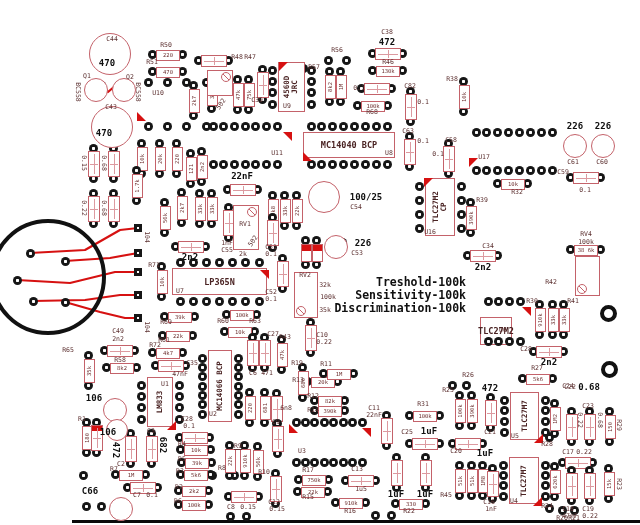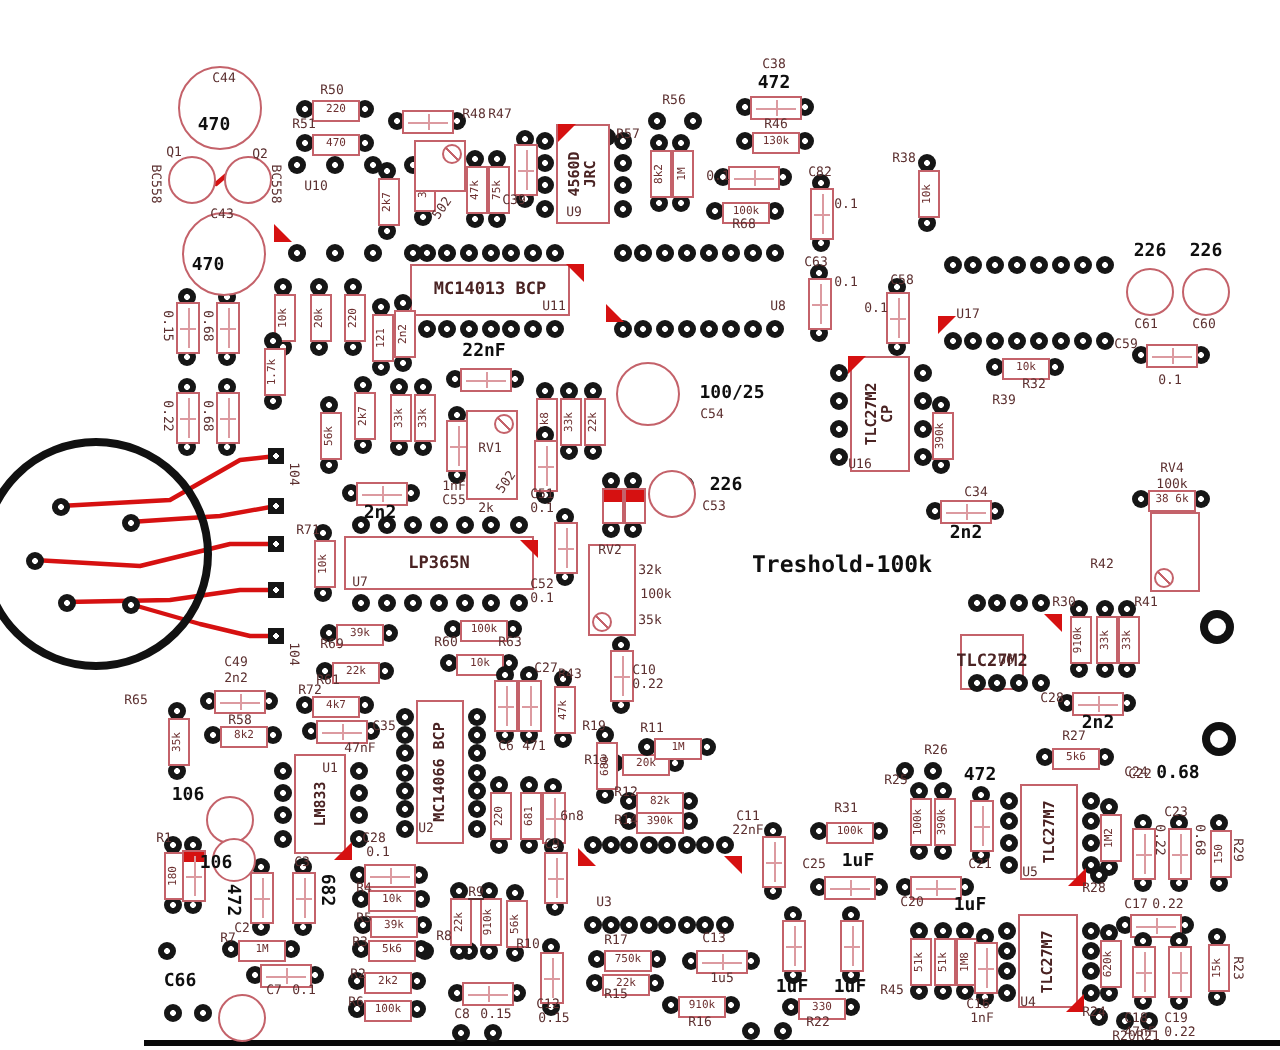--- a/index.html
+++ b/index.html
@@ -47,20 +47,22 @@
   <svg id="tracelayer" width="640" height="525">
       <polyline points="30,253 85,250 120,230 138,228" fill="none" stroke="#d61111" stroke-width="2.2" stroke-linejoin="round"></polyline>
       <polyline points="65,261 110,258 138,253" fill="none" stroke="#d61111" stroke-width="2.2" stroke-linejoin="round"></polyline>
       <polyline points="17,280 70,283 115,272 138,272" fill="none" stroke="#d61111" stroke-width="2.2" stroke-linejoin="round"></polyline>
       <polyline points="33,301 85,300 120,295 138,295" fill="none" stroke="#d61111" stroke-width="2.2" stroke-linejoin="round"></polyline>
       <polyline points="65,302 100,312 125,318 138,318" fill="none" stroke="#d61111" stroke-width="2.2" stroke-linejoin="round"></polyline>
       <polyline points="96,80 108,92 122,80" fill="none" stroke="#d61111" stroke-width="2.2" stroke-linejoin="round"></polyline>
     </svg>
   <div class="notes">
     <div>Treshold-100k</div>
+    <div>Sensitivity-100k</div>
+    <div>Discrimination-100k</div>
   </div>
   <div class="bline"></div>
 <div class="conn" style="left: -10px; top: 219px; width: 116px; height: 116px;"></div>
     <div class="pad" style="left: 30px; top: 253px;"></div>
     <div class="pad" style="left: 65px; top: 261px;"></div>
     <div class="pad" style="left: 17px; top: 280px;"></div>
     <div class="pad" style="left: 33px; top: 301px;"></div>
     <div class="pad" style="left: 65px; top: 302px;"></div>
     <div class="hole" style="left: 608px; top: 313px;"></div>
     <div class="hole" style="left: 609px; top: 369px;"></div>
@@ -112,37 +114,37 @@
     <div class="pad" style="left: 129px; top: 85px;"></div>
     <div class="pad" style="left: 124px; top: 96px;"></div>
     <div class="pad" style="left: 148px; top: 82px;"></div>
     <div class="pad" style="left: 148px; top: 126px;"></div>
     <div class="pad" style="left: 167.333px; top: 82px;"></div>
     <div class="pad" style="left: 167.333px; top: 126px;"></div>
     <div class="pad" style="left: 186.667px; top: 82px;"></div>
     <div class="pad" style="left: 186.667px; top: 126px;"></div>
     <div class="pad" style="left: 206px; top: 82px;"></div>
     <div class="pad" style="left: 206px; top: 126px;"></div>
-    <div class="ich" style="left: 205px; top: 132px; width: 80px; height: 26px;">
-      <span>MC14013 BCP</span>
-    </div>
     <div class="pad" style="left: 213px; top: 126px;"></div>
     <div class="pad" style="left: 213px; top: 164px;"></div>
     <div class="pad" style="left: 223.667px; top: 126px;"></div>
     <div class="pad" style="left: 223.667px; top: 164px;"></div>
     <div class="pad" style="left: 234.333px; top: 126px;"></div>
     <div class="pad" style="left: 234.333px; top: 164px;"></div>
     <div class="pad" style="left: 245px; top: 126px;"></div>
     <div class="pad" style="left: 245px; top: 164px;"></div>
     <div class="pad" style="left: 255.667px; top: 126px;"></div>
     <div class="pad" style="left: 255.667px; top: 164px;"></div>
     <div class="pad" style="left: 266.333px; top: 126px;"></div>
     <div class="pad" style="left: 266.333px; top: 164px;"></div>
     <div class="pad" style="left: 277px; top: 126px;"></div>
     <div class="pad" style="left: 277px; top: 164px;"></div>
+    <div class="ich" style="left: 303px; top: 132px; width: 92px; height: 26px;">
+      <span>MC14040 BCP</span>
+    </div>
     <div class="pad" style="left: 311px; top: 126px;"></div>
     <div class="pad" style="left: 311px; top: 164px;"></div>
     <div class="pad" style="left: 321.857px; top: 126px;"></div>
     <div class="pad" style="left: 321.857px; top: 164px;"></div>
     <div class="pad" style="left: 332.714px; top: 126px;"></div>
     <div class="pad" style="left: 332.714px; top: 164px;"></div>
     <div class="pad" style="left: 343.571px; top: 126px;"></div>
     <div class="pad" style="left: 343.571px; top: 164px;"></div>
     <div class="pad" style="left: 354.429px; top: 126px;"></div>
     <div class="pad" style="left: 354.429px; top: 164px;"></div>
@@ -793,21 +795,21 @@
     <div class="t" style="left: 602px; top: 162px; transform: translate(-50%, -50%);">C60</div>
     <div class="t" style="left: 563px; top: 172px; transform: translate(-50%, -50%);">C59</div>
     <div class="t" style="left: 585px; top: 190px; transform: translate(-50%, -50%);">0.1</div>
     <div class="t" style="left: 408px; top: 131px; transform: translate(-50%, -50%);">C63</div>
     <div class="t" style="left: 423px; top: 141px; transform: translate(-50%, -50%);">0.1</div>
     <div class="t" style="left: 451px; top: 140px; transform: translate(-50%, -50%);">C58</div>
     <div class="t" style="left: 438px; top: 154px; transform: translate(-50%, -50%);">0.1</div>
     <div class="t" style="left: 484px; top: 157px; transform: translate(-50%, -50%);">U17</div>
     <div class="t" style="left: 517px; top: 192px; transform: translate(-50%, -50%);">R32</div>
     <div class="t" style="left: 430px; top: 232px; transform: translate(-50%, -50%);">U16</div>
-    <div class="t" style="left: 502px; top: 200px; transform: translate(-50%, -50%); text-align: right;">R39</div>
+    <div class="t" style="left: 482px; top: 200px; transform: translate(-50%, -50%); text-align: right;">R39</div>
     <div class="t" style="left: 488px; top: 246px; transform: translate(-50%, -50%);">C34</div>
     <div class="t b" style="left: 483px; top: 267px; transform: translate(-50%, -50%);">2n2</div>
     <div class="t" style="left: 586px; top: 234px; transform: translate(-50%, -50%);">RV4</div>
     <div class="t" style="left: 586px; top: 242px; transform: translate(-50%, -50%);">100k</div>
     <div class="t b" style="left: 242px; top: 176px; transform: translate(-50%, -50%);">22nF</div>
     <div class="t" style="left: 277px; top: 153px; transform: translate(-50%, -50%);">U11</div>
     <div class="t" style="left: 389px; top: 153px; transform: translate(-50%, -50%); text-align: center;">U8</div>
     <div class="t b" style="left: 366px; top: 197px; transform: translate(-50%, -50%);">100/25</div>
     <div class="t" style="left: 356px; top: 207px; transform: translate(-50%, -50%);">C54</div>
     <div class="t b" style="left: 363px; top: 243px; transform: translate(-50%, -50%);">226</div>

